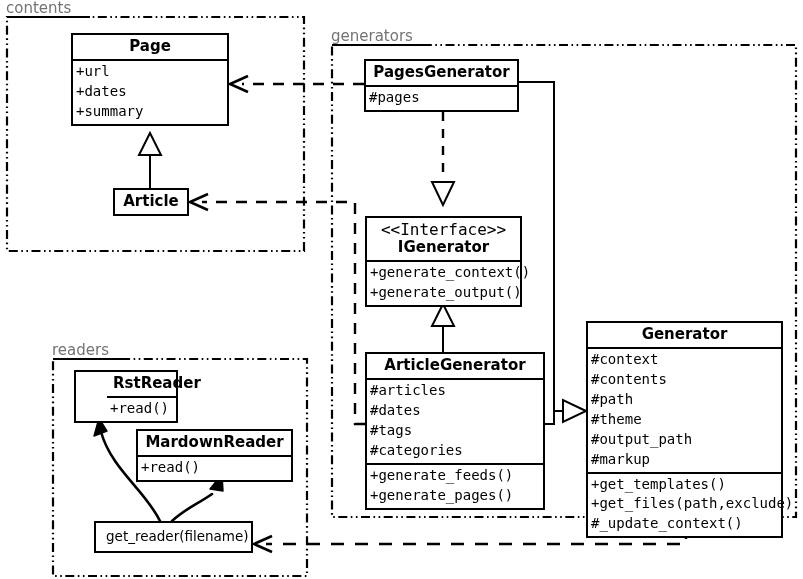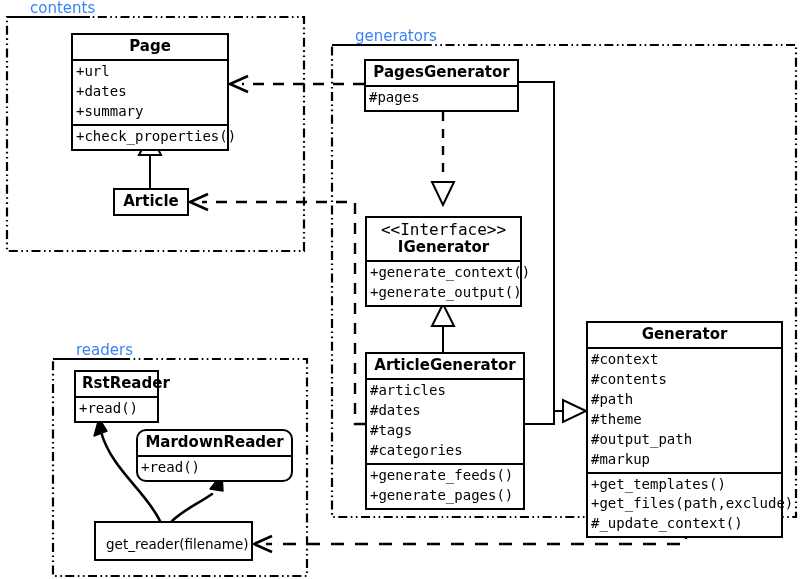--- a/index.html
+++ b/index.html
@@ -21,24 +21,23 @@
     top: 0;
     width: 803px;
     height: 579px;
     pointer-events: none;
   }
   
   .pkg-label {
     position: absolute;
     font-family: "DejaVu Sans", sans-serif;
     font-size: 15px;
-    color: #3b82f6;
+    color: #737373;
     white-space: nowrap;
     line-height: 1;
-    margin-left: 24px;
   }
   
   .uml {
     position: absolute;
     background: #ffffff;
     border: 2px solid #000000;
     box-sizing: border-box;
     z-index: 5;
   }
   .uml .title {
@@ -69,21 +68,20 @@
     font-size: 14px;
     line-height: 1.42;
     color: #000;
     white-space: nowrap;
   }
   .uml.plain .title {
     font-weight: normal;
     font-family: "DejaVu Sans", sans-serif;
     font-size: 13.5px;
     padding: 6px 10px;
-    margin-top: 8px;
   }
 </style>
 </head>
 <body>
 
 <div id="canvas">
 
   <svg id="wires" viewBox="0 0 803 579" width="803" height="579">
 
     
@@ -139,23 +137,20 @@
   <div class="pkg-label" style="left:331px; top:29px;">generators</div>
   <div class="pkg-label" style="left:52px; top:343px;">readers</div>
 
   <div class="uml" style="left:71px; top:33px; width:158px;">
     <div class="title">Page</div>
     <div class="compartment">
       <div class="member">+url</div>
       <div class="member">+dates</div>
       <div class="member">+summary</div>
     </div>
-    <div class="compartment">
-      <div class="member">+check_properties()</div>
-    </div>
   </div>
 
   <div class="uml" style="left:113px; top:188px; width:76px;">
     <div class="title">Article</div>
   </div>
 
   <div class="uml" style="left:364px; top:59px; width:155px;">
     <div class="title">PagesGenerator</div>
     <div class="compartment">
       <div class="member">#pages</div>
@@ -164,21 +159,21 @@
 
   <div class="uml" style="left:365px; top:216px; width:157px;">
     <div class="stereo">&lt;&lt;Interface&gt;&gt;</div>
     <div class="title" style="padding-top:0;">IGenerator</div>
     <div class="compartment">
       <div class="member">+generate_context()</div>
       <div class="member">+generate_output()</div>
     </div>
   </div>
 
-  <div class="uml" style="left:365px; top:352px; width:160px;">
+  <div class="uml" style="left:365px; top:352px; width:180px;">
     <div class="title">ArticleGenerator</div>
     <div class="compartment">
       <div class="member">#articles</div>
       <div class="member">#dates</div>
       <div class="member">#tags</div>
       <div class="member">#categories</div>
     </div>
     <div class="compartment">
       <div class="member">+generate_feeds()</div>
       <div class="member">+generate_pages()</div>
@@ -195,28 +190,28 @@
       <div class="member">#output_path</div>
       <div class="member">#markup</div>
     </div>
     <div class="compartment">
       <div class="member">+get_templates()</div>
       <div class="member">+get_files(path,exclude)</div>
       <div class="member">#_update_context()</div>
     </div>
   </div>
 
-  <div class="uml" style="left:74px; top:370px; width:85px;">
+  <div class="uml" style="left:74px; top:370px; width:104px;padding-left:31px;">
     <div class="title">RstReader</div>
     <div class="compartment">
       <div class="member">+read()</div>
     </div>
   </div>
 
-  <div class="uml" style="left:136px; top:429px; width:157px;border-radius:10px;">
+  <div class="uml" style="left:136px; top:429px; width:157px;">
     <div class="title">MardownReader</div>
     <div class="compartment">
       <div class="member">+read()</div>
     </div>
   </div>
 
   <div class="uml plain" style="left:94px; top:521px; width:159px;">
     <div class="title">get_reader(filename)</div>
   </div>
 

